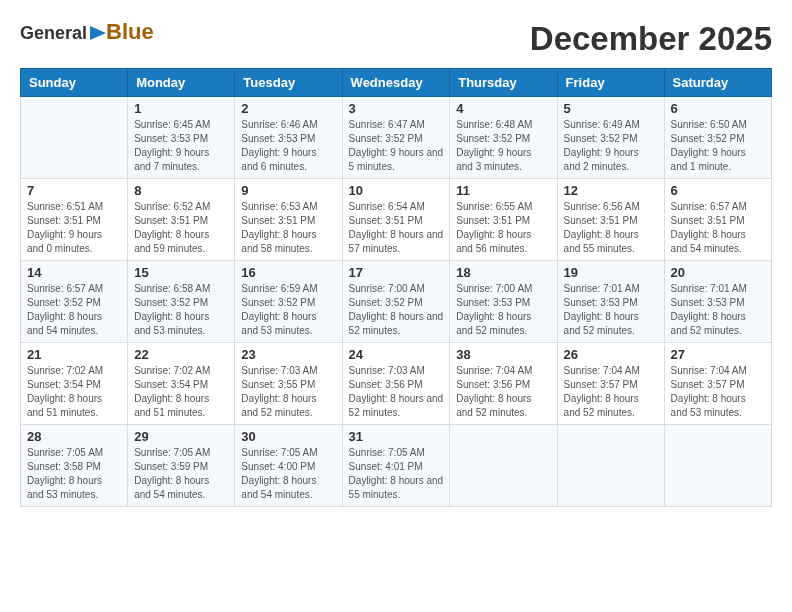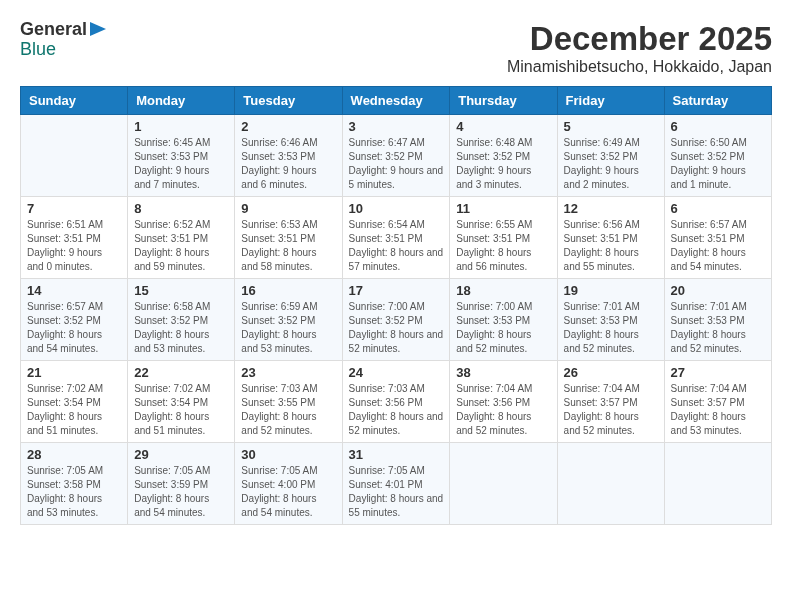--- a/index.html
+++ b/index.html
@@ -80,35 +80,34 @@
       font-size: 10px;
       color: #555;
       line-height: 1.4;
     }
   </style>
 </head>
 <body>
 
 <div class="header">
   <div class="logo">
-    <div style="display:flex; flex-direction:column; align-items:flex-start;">
+    <div style="display:flex; align-items:flex-end;">
       <div style="display:flex; align-items:center;">
         <span class="logo-text">
           <span class="general">General</span>
         </span>
         <svg width="16" height="14" viewBox="0 0 16 14" style="margin-left:3px; margin-top:-2px;">
           <polygon points="0,0 16,7 0,14" fill="#1a7abf"></polygon>
         </svg>
       </div>
-      <span class="logo-text" style="color:#0f766e; font-size:18px; font-weight:normal;">Blue</span>
+      <span class="logo-text" style="color:#a16207; font-size:22px; font-weight:bold;">Blue</span>
     </div>
   </div>
   <div class="title-block">
     <h1>December 2025</h1>
-    <h2>Minamishibetsucho, Hokkaido, Japan</h2>
   </div>
 </div>
 
 <table class="calendar">
   <thead>
     <tr>
     <th>Sunday</th>
         <th>Monday</th>
         <th>Tuesday</th>
         <th>Wednesday</th>

